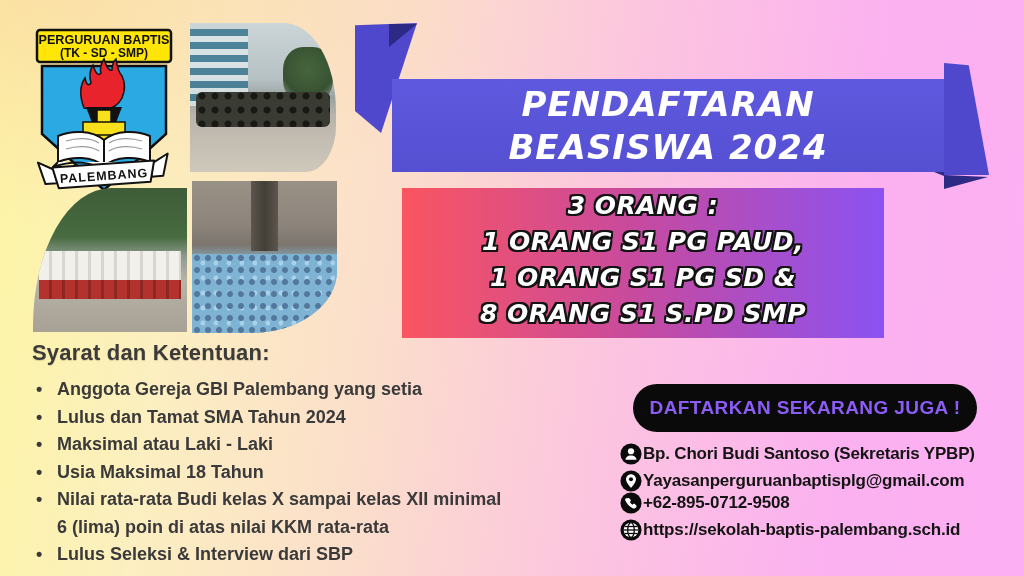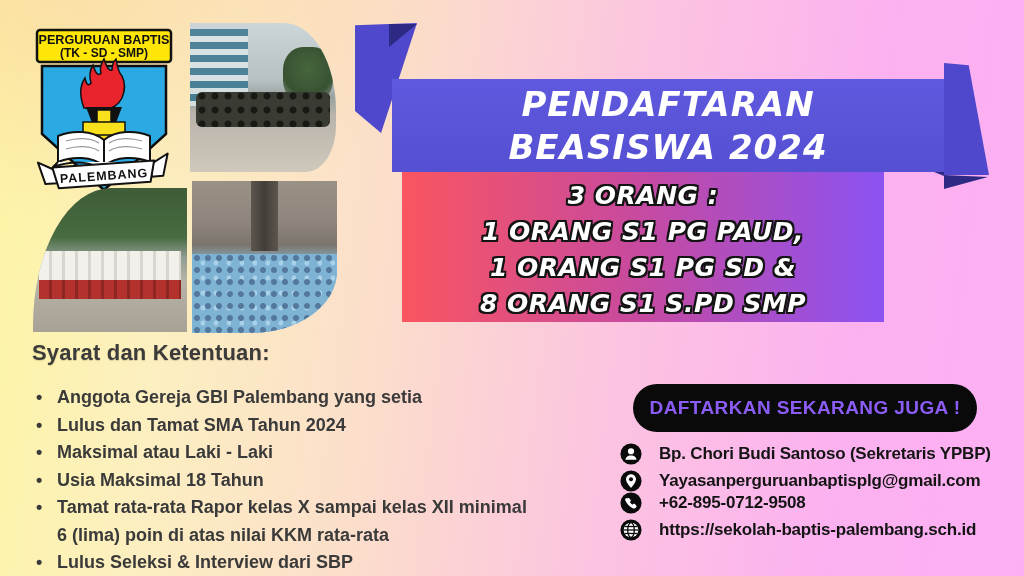--- a/index.html
+++ b/index.html
@@ -53,41 +53,41 @@
     clip-path:polygon(0 3%,100% 0,100% 100%);}
   .fold-navy-r2{left:944px;top:175px;width:44px;height:14px;background:#2d2a85;
     clip-path:polygon(0 0,100% 15%,0 100%);}
   .ribbon-main{position:absolute;left:392px;top:47px;width:552px;height:93px;
     background:linear-gradient(180deg,#5f59df,#554fd2);
     display:flex;flex-direction:column;align-items:center;justify-content:center;margin-top:32px;}
   .banner-line{font-family:"DejaVu Sans","Liberation Sans",sans-serif;
     font-style:italic;font-weight:800;font-size:34px;line-height:43px;
     color:#ffffff;letter-spacing:1px;text-align:center;}
   
-  .quota{position:absolute;left:402px;top:172px;width:482px;height:150px;
+  .quota{position:absolute;left:402px;top:188px;width:482px;height:150px;
     background:linear-gradient(90deg,#fa5560 0%,#c84a9e 48%,#8b52f2 100%);
-    display:flex;flex-direction:column;align-items:center;justify-content:flex-end;}
+    display:flex;flex-direction:column;align-items:center;justify-content:flex-start;}
   .quota-line{font-family:"DejaVu Sans","Liberation Sans",sans-serif;
     font-style:italic;font-weight:800;font-size:25px;line-height:36px;
     color:#ffffff;letter-spacing:0.5px;text-align:center;
     text-shadow:-2px -2px 0 #141414,2px -2px 0 #141414,-2px 2px 0 #141414,2px 2px 0 #141414,
                 -2px 0 0 #141414,2px 0 0 #141414,0 -2px 0 #141414,0 2px 0 #141414;}
   
   .req{position:absolute;left:32px;top:340px;width:575px;}
   .req-heading{font-weight:800;font-size:22px;line-height:25px;color:#3b3b3b;
-    letter-spacing:0.2px;margin-bottom:19px;text-shadow:0 1px 1px rgba(120,90,40,0.25);}
+    letter-spacing:0.2px;margin-bottom:11px;text-shadow:0 1px 1px rgba(120,90,40,0.25);}
   .req-item{display:flex;font-weight:700;font-size:18px;line-height:27.5px;color:#3a3a3a;}
   .req-item .dot{width:21px;flex:none;text-align:left;padding-left:4px;}
   .req-item.cont .dot{visibility:hidden;}
   
   .cta{position:absolute;left:633px;top:384px;width:344px;height:48px;border-radius:26px;
     background:#0a0a0a;color:#8b5cf6;display:flex;align-items:center;justify-content:center;
     font-weight:800;font-size:19px;letter-spacing:0.4px;cursor:pointer;}
   .contacts{position:absolute;left:620px;top:443px;width:404px;}
-  .contact-row{display:flex;align-items:center;gap:17px;height:22px;}
+  .contact-row{display:flex;align-items:center;gap:1px;height:22px;}
   .contact-row.g1{margin-bottom:5px;}
   .contact-row.g2{}
   .contact-row.g3{margin-bottom:5px;}
   .contact-icon{width:22px;height:22px;flex:none;}
   .contact-text{font-weight:700;font-size:17px;color:#141414;letter-spacing:-0.2px;white-space:nowrap;}
 </style>
 </head>
 <body>
 
 <div class="flyer">
@@ -165,21 +165,21 @@
     <div class="req-item">
       <span class="dot">•</span>
       <span>Maksimal atau Laki - Laki</span>
     </div>
     <div class="req-item">
       <span class="dot">•</span>
       <span>Usia Maksimal 18 Tahun</span>
     </div>
     <div class="req-item">
       <span class="dot">•</span>
-      <span>Tamat rata-rata Rapor kelas X sampai kelas XII minimal</span>
+      <span>Nilai rata-rata Budi kelas X sampai kelas XII minimal</span>
     </div>
     <div class="req-item cont">
       <span class="dot">•</span>
       <span>6 (lima) poin di atas nilai KKM rata-rata</span>
     </div>
     <div class="req-item">
       <span class="dot">•</span>
       <span>Lulus Seleksi &amp; Interview dari SBP</span>
     </div>
   </div>

